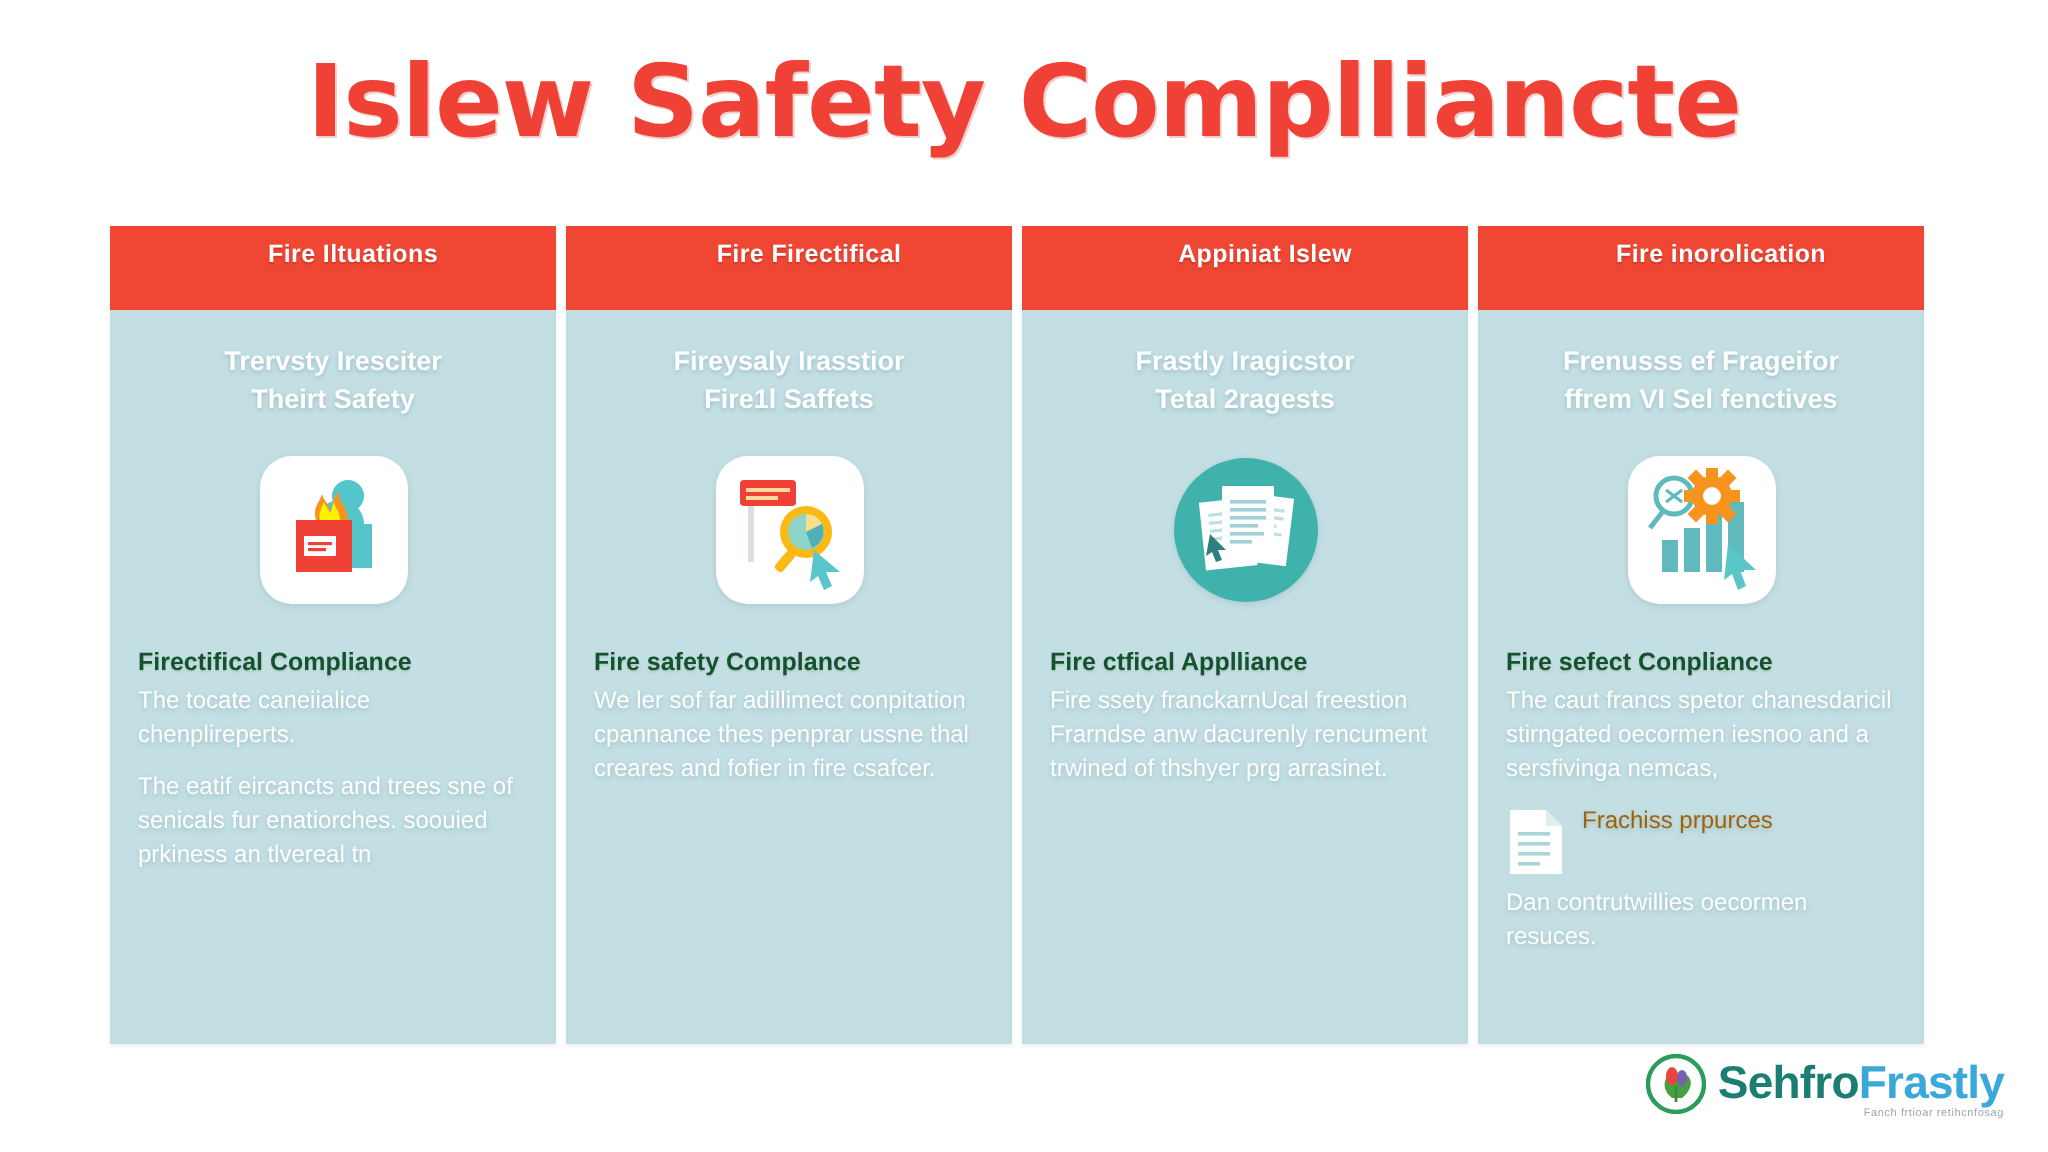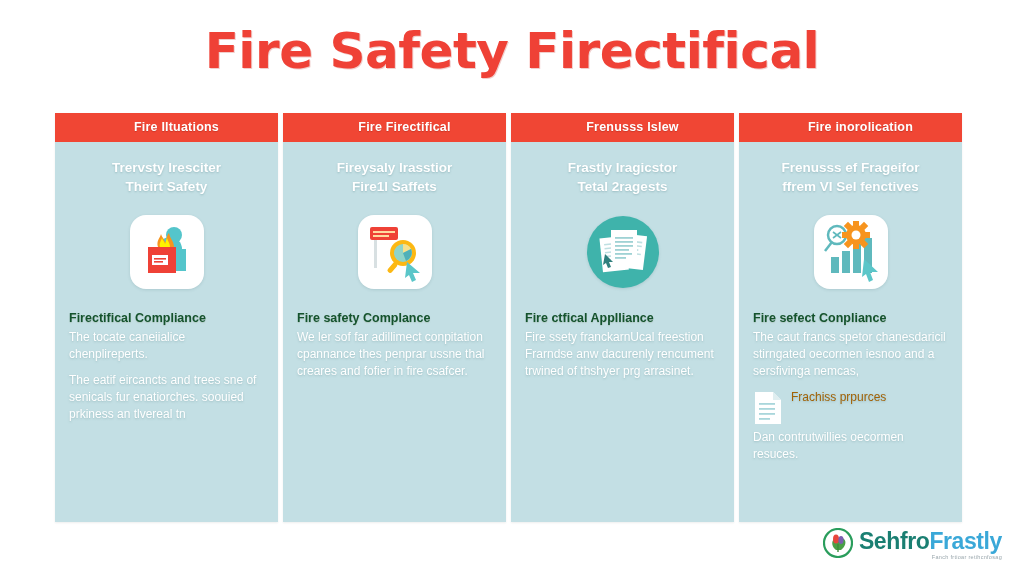--- a/index.html
+++ b/index.html
@@ -43,21 +43,21 @@
   .column {
     flex: 1 1 0;
     display: flex;
     flex-direction: column;
     background: #c3dfe4;
     box-shadow: 0 1px 2px rgba(0,0,0,0.07);
   }
   .col-header {
     background: #f04634;
     color: #ffffff;
-    height: 29px;
+    height: 42px;
     line-height: 29px;
     text-align: center;
     font-size: 12.5px;
     font-weight: bold;
     letter-spacing: 0.2px;
     text-shadow: 0 1px 1px rgba(120,20,10,0.3);
     overflow: hidden;
     white-space: nowrap;
     padding-left: 20px;
   }
@@ -165,21 +165,21 @@
     font-size: 5.5px;
     color: #9aa7ad;
     letter-spacing: 0.3px;
     text-align: right;
     margin-top: 1px;
   }
 </style>
 </head>
 <body>
 
-<div id="page-title">Fire Safety Firectifical</div>
+<div id="page-title">Islew Safety Complliancte</div>
 
 <div id="columns">
 
   <div class="column">
     <div class="col-header">Fire Iltuations</div>
     <div class="col-body">
       <div class="col-subtitle">
         <div>Trervsty Iresciter</div>
         <div>Theirt Safety</div>
       </div>
@@ -234,21 +234,21 @@
       </div>
 
       <div>
         <div class="block-heading">Fire safety Complance</div>
         <div class="block-para">We ler sof far adillimect conpitation cpannance thes penprar ussne thal creares and fofier in fire csafcer.</div>
       </div>
     </div>
   </div>
 
   <div class="column">
-    <div class="col-header">Frenusss Islew</div>
+    <div class="col-header">Appiniat Islew</div>
     <div class="col-body">
       <div class="col-subtitle">
         <div>Frastly Iragicstor</div>
         <div>Tetal 2ragests</div>
       </div>
 
       <div class="icon-wrap">
         <div class="icon-tile round">
           <svg width="72" height="72" viewBox="0 0 72 72">
             <g transform="rotate(-6 36 36)">

